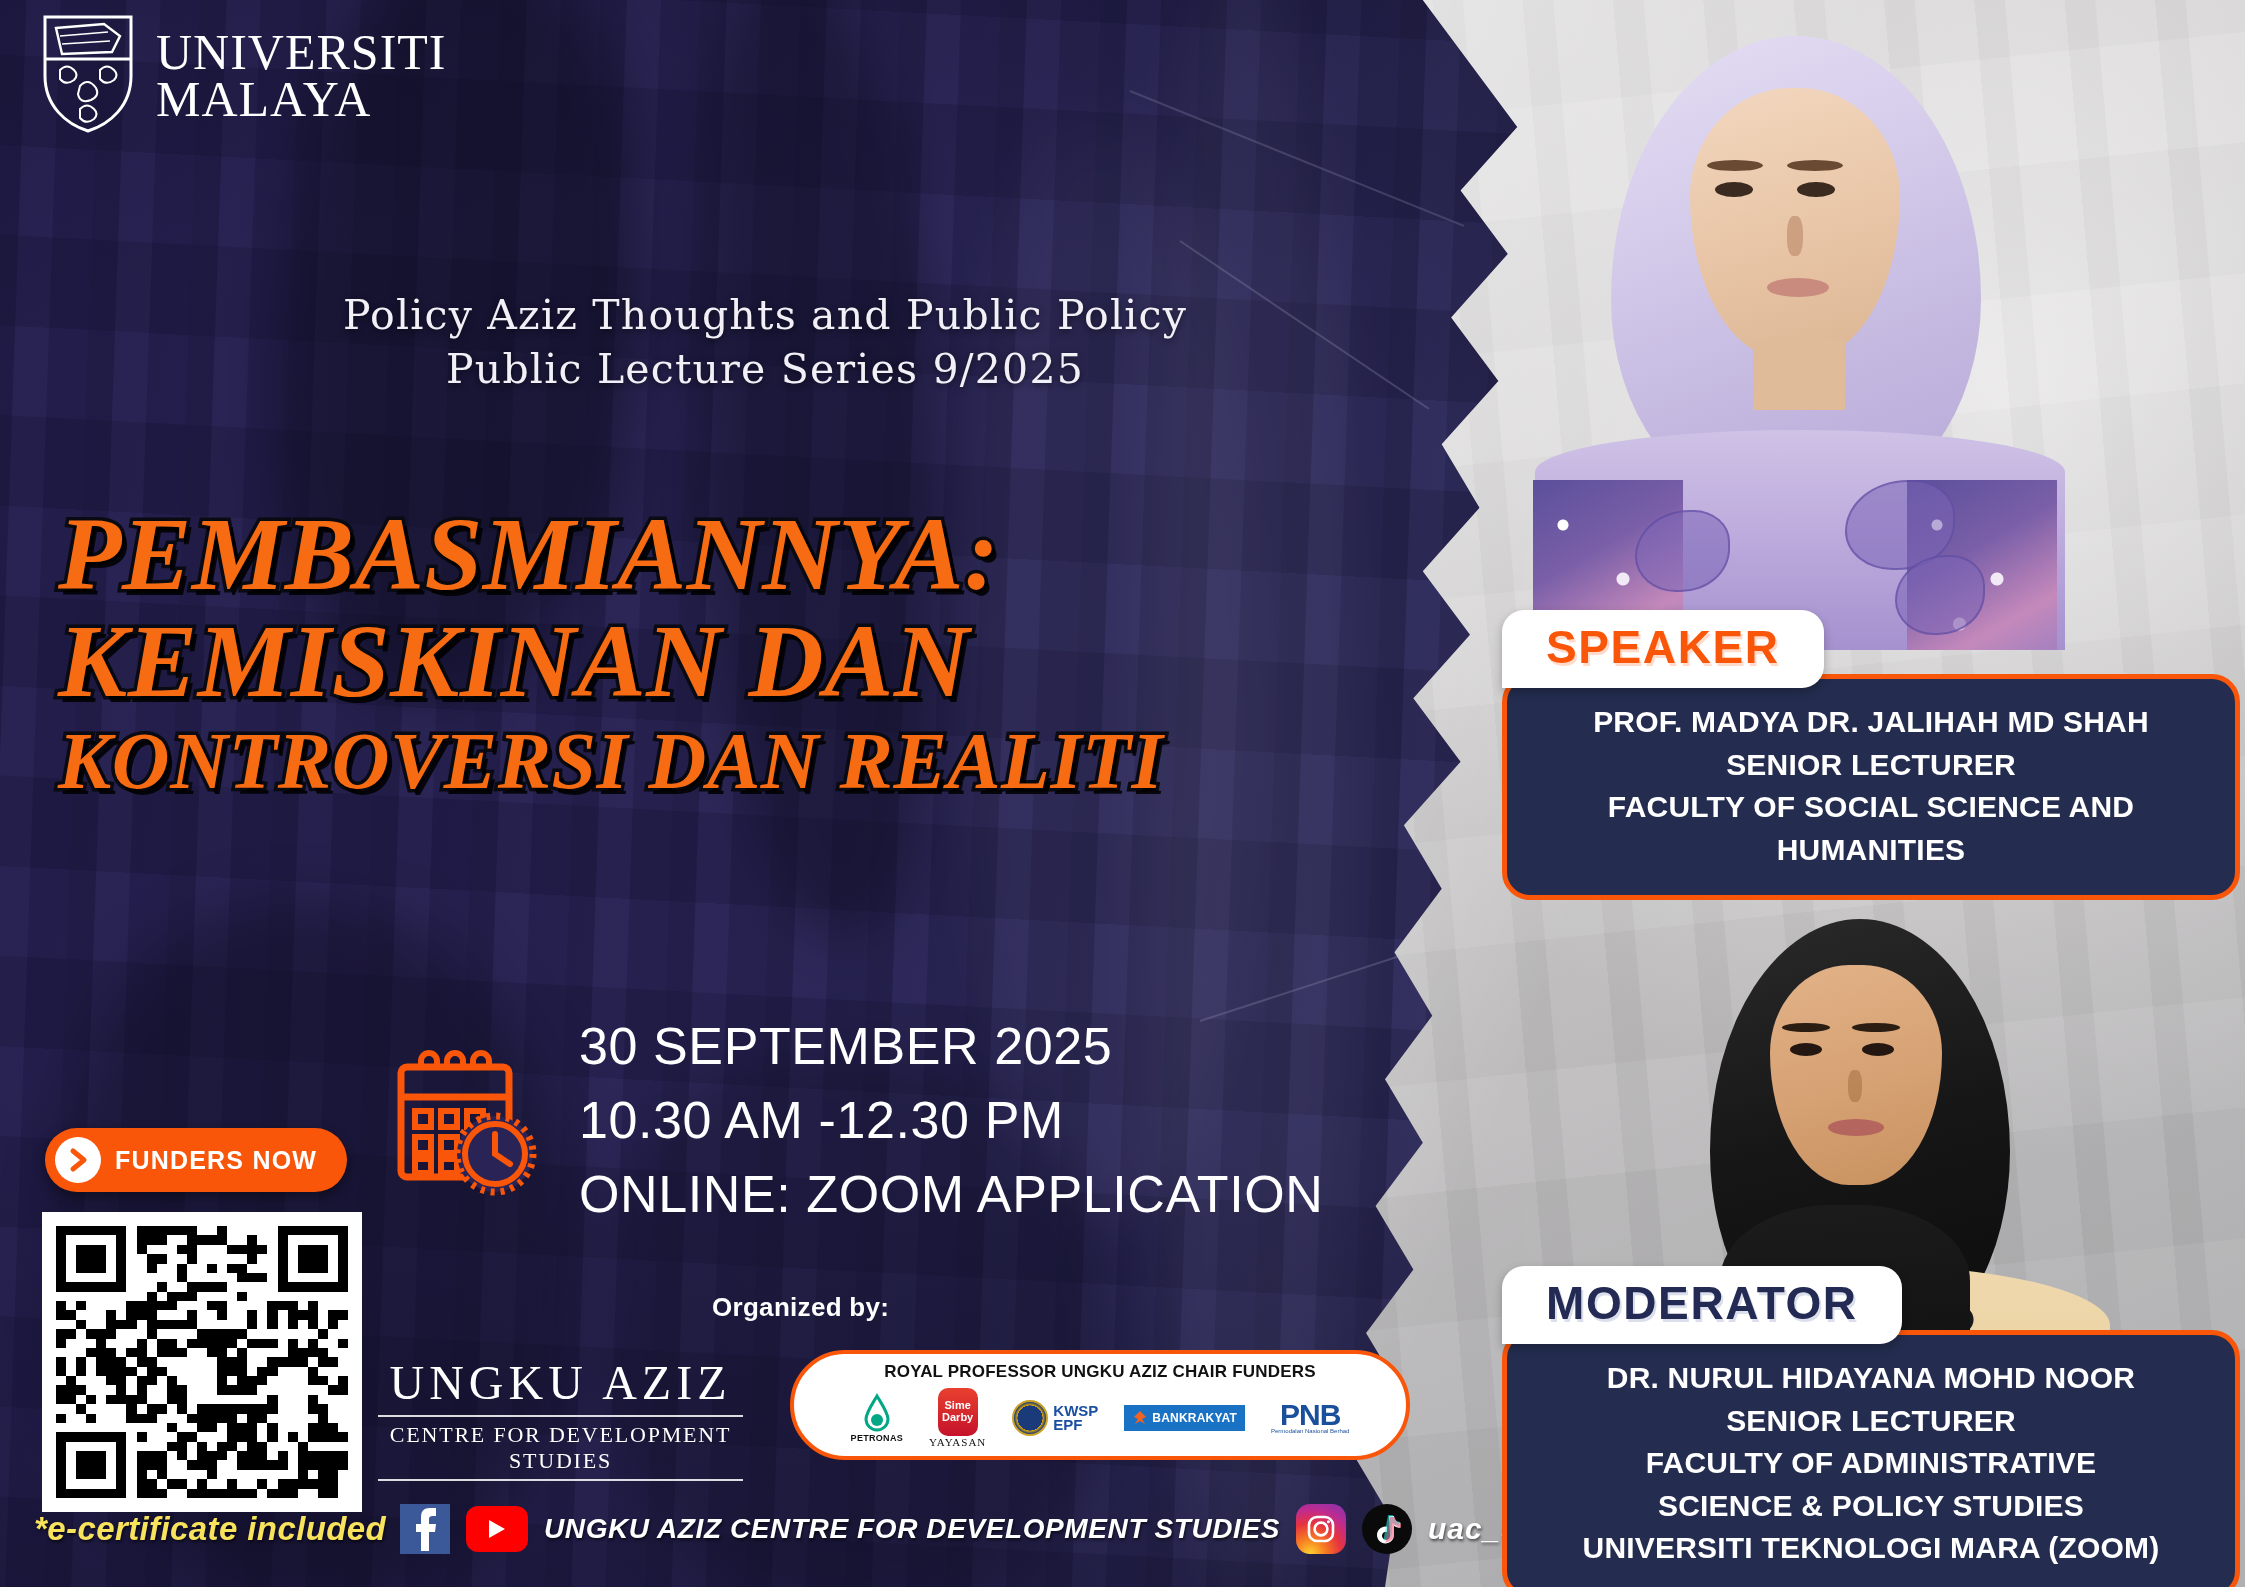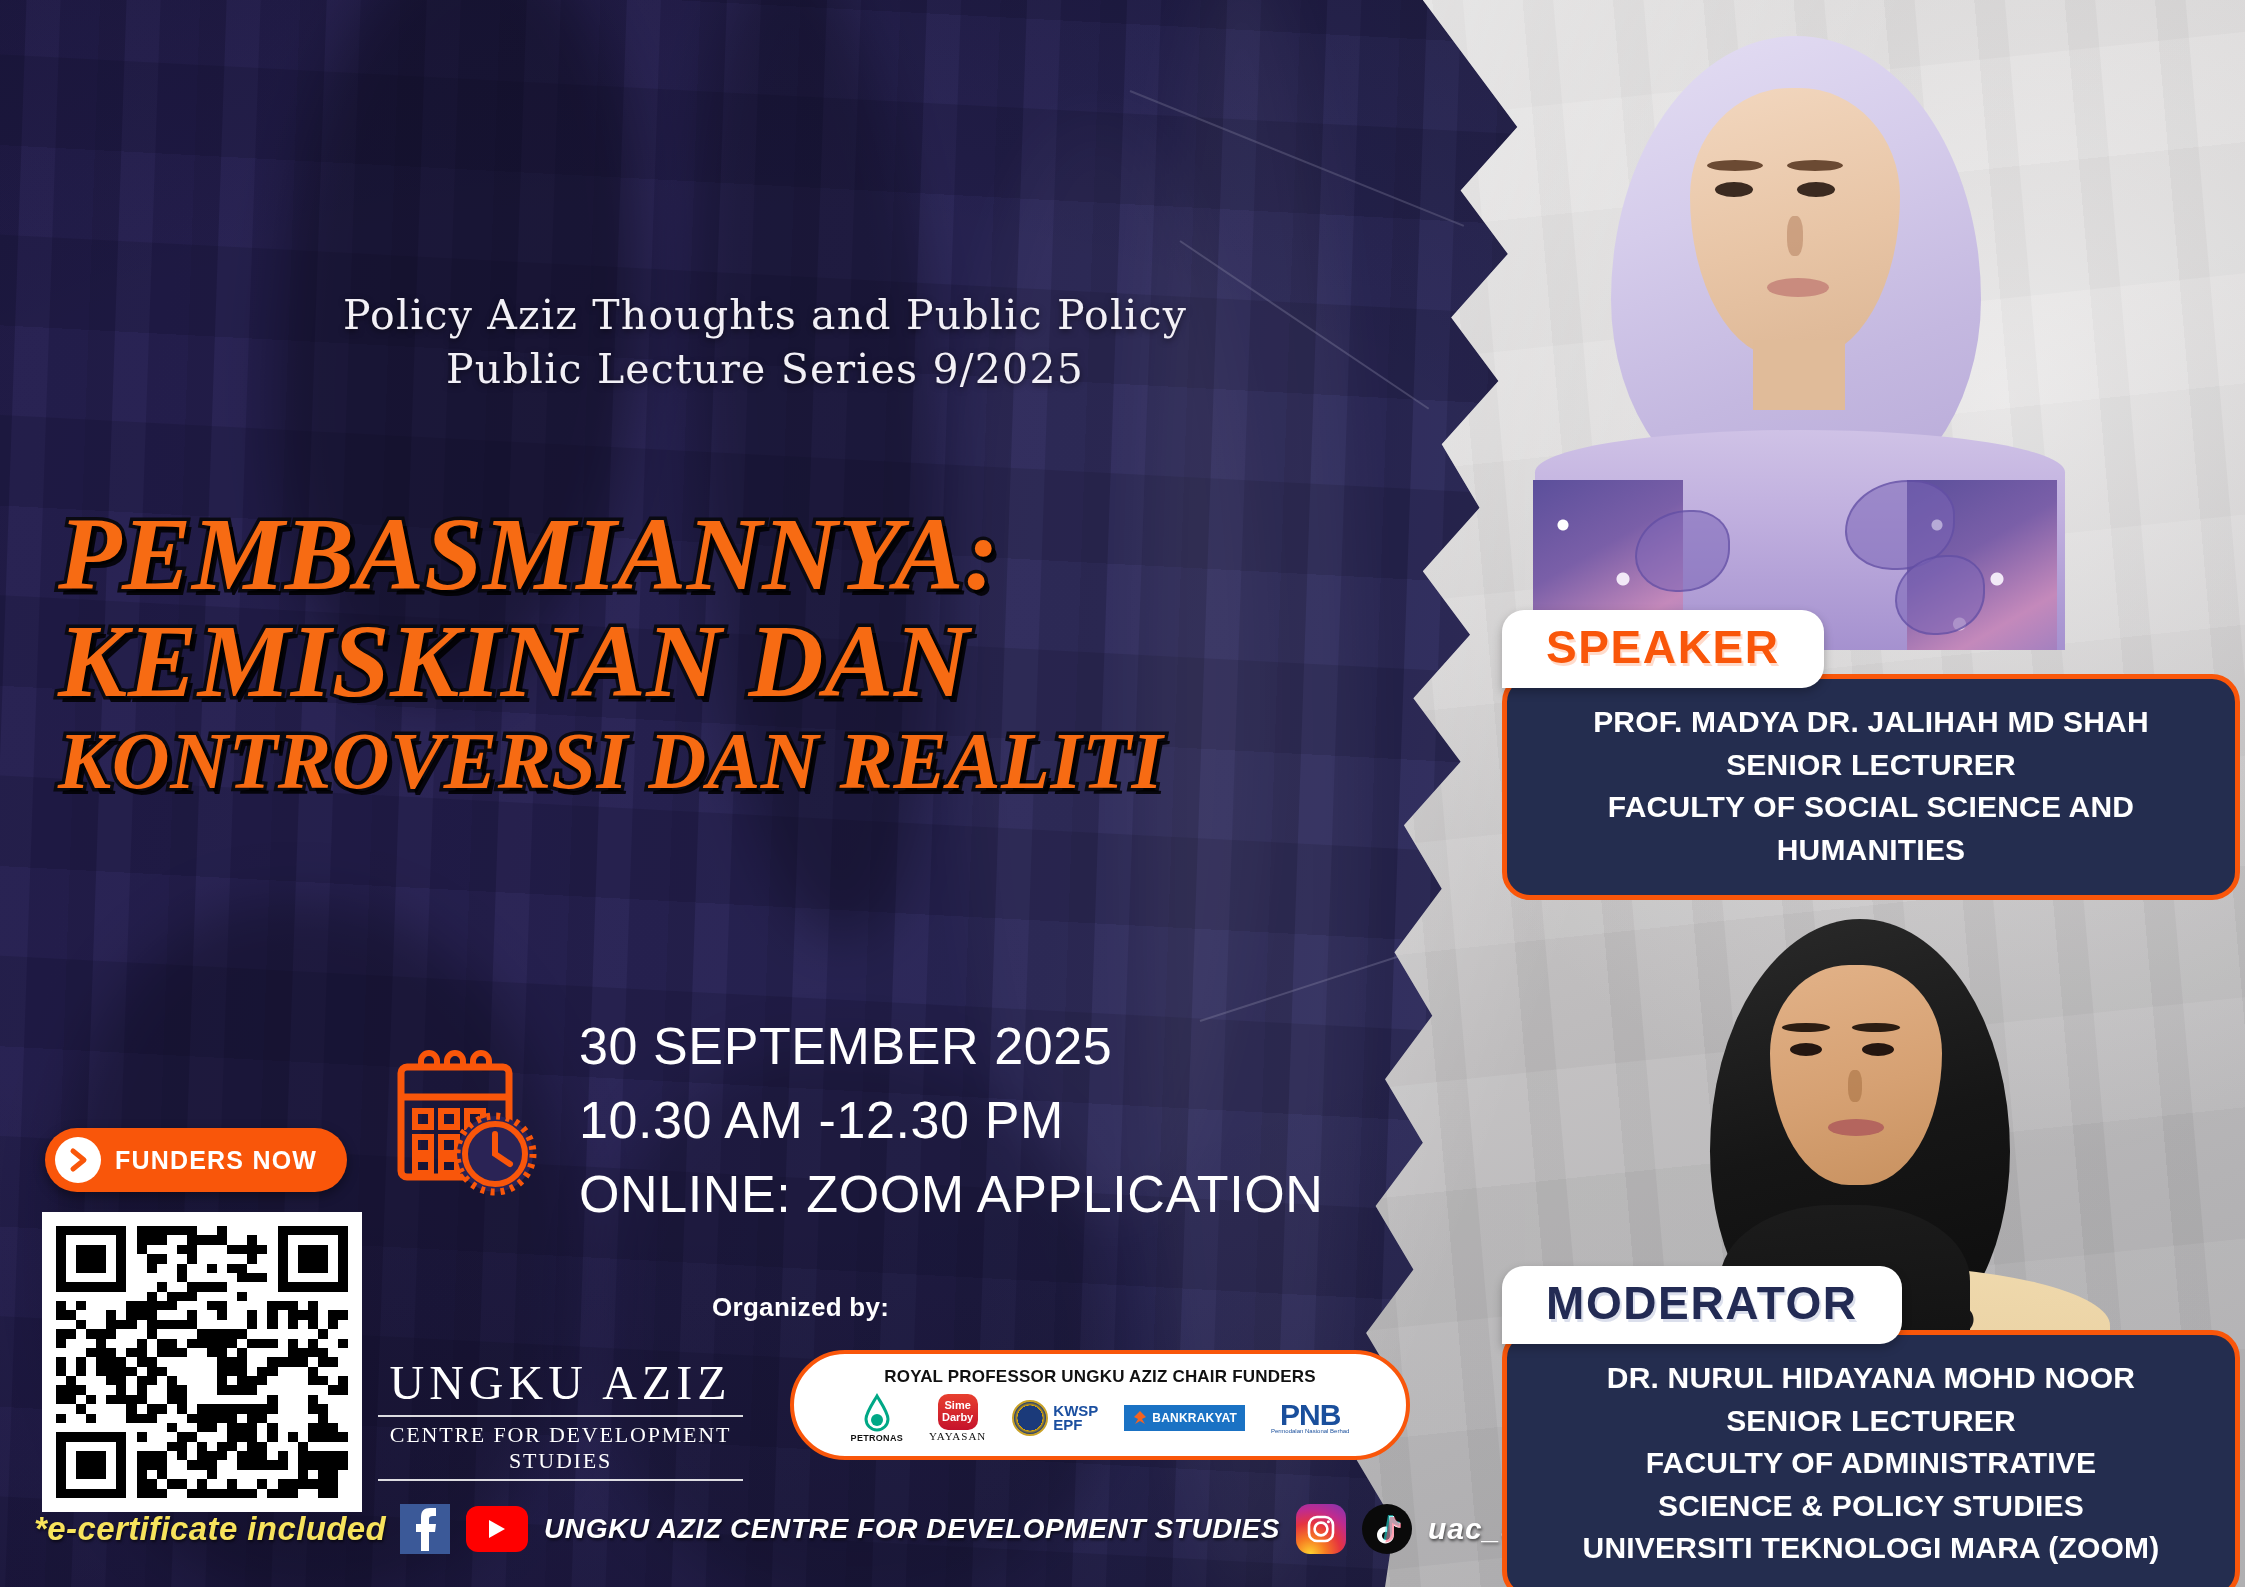--- a/index.html
+++ b/index.html
@@ -220,21 +220,21 @@
   
   #funders{
     position:absolute; left:790px; top:1350px; width:620px; height:110px;
     background:#fff; border:4px solid #f9560a; border-radius:55px;
     display:flex; flex-direction:column; align-items:center; justify-content:center;
   }
   #funders .ftitle{ font-size:17px; font-weight:bold; color:#111; letter-spacing:.2px; }
   #funders .flogos{ display:flex; align-items:center; gap:26px; margin-top:6px; }
   .flogo{ display:flex; flex-direction:column; align-items:center; }
   .fl-petronas .nm{ font-size:9px; font-weight:bold; color:#111; letter-spacing:.3px;text-align:right;}
-  .fl-sime .box{ width:40px; height:36px; border-radius:10px; background:linear-gradient(180deg,#e8402f,#c5122b);
+  .fl-sime .box{ width:40px; height:48px; border-radius:10px; background:linear-gradient(180deg,#e8402f,#c5122b);
       color:#fff; font-size:11px; font-weight:bold; display:flex; align-items:center; justify-content:center; line-height:1.05; text-align:center;}
   .fl-sime .nm{ font-family:"Liberation Serif",serif; font-size:11px; color:#111; letter-spacing:1px;}
   .fl-kwsp{ flex-direction:row; gap:5px; align-items:center;}
   .fl-kwsp .seal{ width:36px; height:36px; border-radius:50%; background:radial-gradient(circle,#1b3a7a 55%,#e0a800 56%,#1b3a7a 70%); border:2px solid #c9a227;}
   .fl-kwsp .tx{ color:#1b4fa0; font-weight:bold; font-size:15px; line-height:.95;}
   .fl-rakyat .bar{ background:#1a72c4; padding:5px 8px; display:flex; align-items:center; gap:4px;}
   .fl-rakyat .bar .tx{ color:#fff; font-size:12px; font-weight:bold; letter-spacing:.2px;}
   .fl-pnb .tx{ color:#1a4f9c; font-weight:bold; font-size:30px; letter-spacing:-1px; line-height:.85;}
   .fl-pnb .sub{ color:#1a4f9c; font-size:6px; }
 
@@ -318,20 +318,40 @@
       <div class="brow" style="left:252px;top:118px;"></div>
       <div class="eye" style="left:190px;top:138px;"></div>
       <div class="eye" style="left:262px;top:138px;"></div>
       <div class="nose"></div>
       <div class="lips"></div>
       <div class="shoulders"></div>
       <div class="drape"></div>
     </div>
   </div>
 
+  <div id="um-logo">
+    <span>
+      <svg class="crest" viewBox="0 0 92 120">
+        <path d="M3 3 H89 V62 C89 92 68 110 46 117 C24 110 3 92 3 62 Z" fill="none" stroke="#ffffff" stroke-width="3"></path>
+        <line x1="3" y1="45" x2="89" y2="45" stroke="#ffffff" stroke-width="3"></line>
+        <path d="M14 14 L62 10 L78 22 L70 38 L20 40 Z" fill="none" stroke="#ffffff" stroke-width="2.4"></path>
+        <path d="M18 22 L66 18 M20 30 L68 27" stroke="#ffffff" stroke-width="1.6"></path>
+        <g fill="none" stroke="#ffffff" stroke-width="2">
+          <path d="M18 56 q7 -7 14 0 q5 5 0 10 q-8 6 -14 -1 Z"></path>
+          <path d="M58 56 q7 -7 14 0 q5 5 0 10 q-8 6 -14 -1 Z"></path>
+          <path d="M38 95 q7 -7 14 0 q5 5 0 10 q-8 6 -14 -1 Z"></path>
+          <path d="M38 72 q8 -9 16 2 q4 8 -5 12 q-11 4 -13 -6 Z"></path>
+        </g>
+      </svg>
+    </span>
+    <div class="um-text">
+      <div class="l1">UNIVERSITI</div>
+      <div class="l2">MALAYA</div>
+    </div>
+  </div>
 
   <div id="series-title">
     <div>Policy Aziz Thoughts and Public Policy</div>
     <div>Public Lecture Series 9/2025</div>
   </div>
 
   <div id="main-title">
     <div class="ln big">PEMBASMIANNYA:</div>
     <div class="ln big">KEMISKINAN DAN</div>
     <div class="ln sml">KONTROVERSI DAN REALITI</div>

